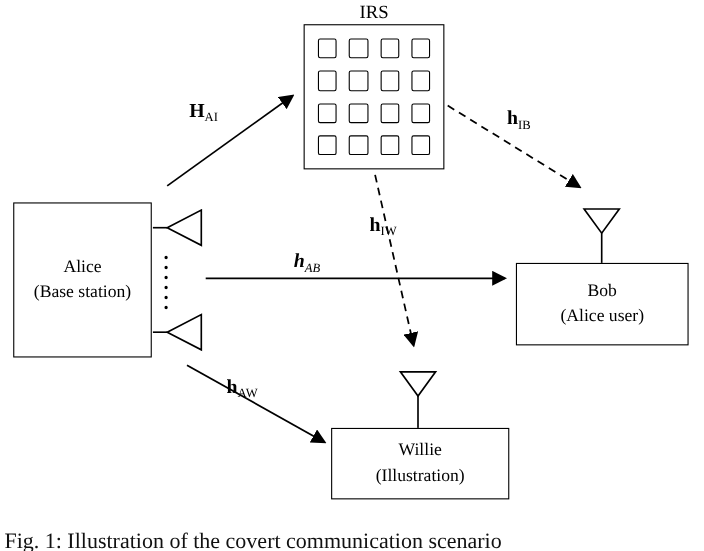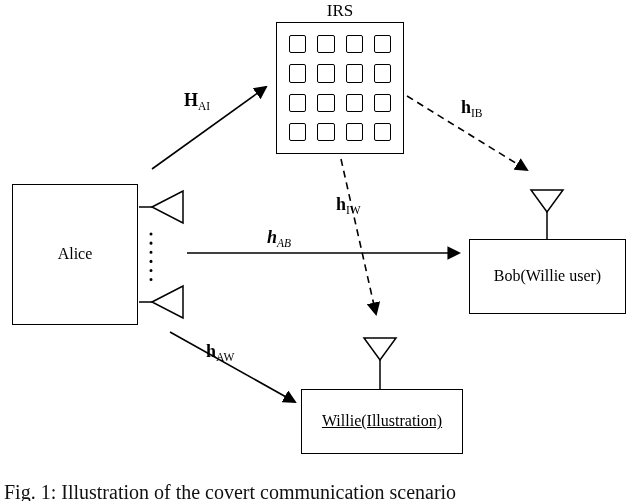--- a/index.html
+++ b/index.html
@@ -7,21 +7,21 @@
   body { font-family:"Liberation Serif", serif; color:#000; }
 
   .figure {
     position:relative; width:640px; height:501px;
     background:#fff; overflow:hidden;
   }
   .layer { position:absolute; left:0; top:0; width:640px; height:501px; }
 
   .box {
     position:absolute; border:1.6px solid #000; background:#fff;
-    display:flex; flex-direction:row; align-items:center; justify-content:center;
+    display:flex; flex-direction:column; align-items:center; justify-content:center;
     text-align:center; font-size:16px; line-height:1.4; color:#000;
   }
   .box .name, .box .role { white-space:nowrap; }
 
   .irs-box { position:absolute; border:1.6px solid #000; background:#fff; }
   .irs-grid {
     display:grid; width:100%; height:100%;
     grid-template-columns:repeat(4,1fr); grid-template-rows:repeat(4,1fr);
     gap:11px; padding:12px;
   }
@@ -35,30 +35,30 @@
   .channel-label { position:absolute; white-space:nowrap; }
   .channel-label .sym { font-weight:bold; font-size:18px; }
   .channel-label .sub { font-size:11.5px; vertical-align:-4px; }
 
   .caption {
     position:absolute; left:4px; top:481px; width:700px;
     font-size:20px; white-space:nowrap; color:#111;
   }
 
   
-  .lbl-hai { left:184px; top:90px; }
+  .lbl-hai { left:172px; top:90px; }
   .lbl-hib { left:461px; top:97px; }
   .lbl-hiw { left:336px; top:194px; }
   .lbl-hab { left:267px; top:227px;font-style:italic; }
   .lbl-haw { left:206px; top:341px;text-align:center; }
 
   
   .node-alice  { left:12px;  top:184px; width:126px; height:141px; }
   .node-bob    { left:469px; top:239px; width:157px; height:75px;text-align:center; }
-  .node-willie { left:301px; top:389px; width:162px; height:65px;text-decoration:underline; }
+  .node-willie { left:301px; top:389px; width:162px; height:65px; }
   .irs-box     { left:276px; top:22px;  width:128px; height:132px; }
 </style>
 </head>
 <body>
 
 <div class="figure">
 
   <svg class="layer" width="640" height="501" viewBox="0 0 640 501">
     <defs>
       <marker id="arrow" viewBox="0 0 10 10" refX="8.5" refY="5" markerWidth="8.5" markerHeight="8.5" orient="auto-start-reverse">
@@ -111,25 +111,26 @@
         <div class="irs-cell"></div>
         <div class="irs-cell"></div>
         <div class="irs-cell"></div>
         <div class="irs-cell"></div>
         <div class="irs-cell"></div>
       </div>
   </div>
 
   <div class="box node-alice">
     <div class="name">Alice</div>
+    <div class="role">(Base station)</div>
   </div>
 
   <div class="box node-bob">
     <div class="name">Bob</div>
-    <div class="role">(Willie user)</div>
+    <div class="role">(Alice user)</div>
   </div>
 
   <div class="box node-willie">
     <div class="name">Willie</div>
     <div class="role">(Illustration)</div>
   </div>
 
   <div class="channel-label lbl-hai">
     <span class="sym">H</span><span class="sub">AI</span>
   </div>

